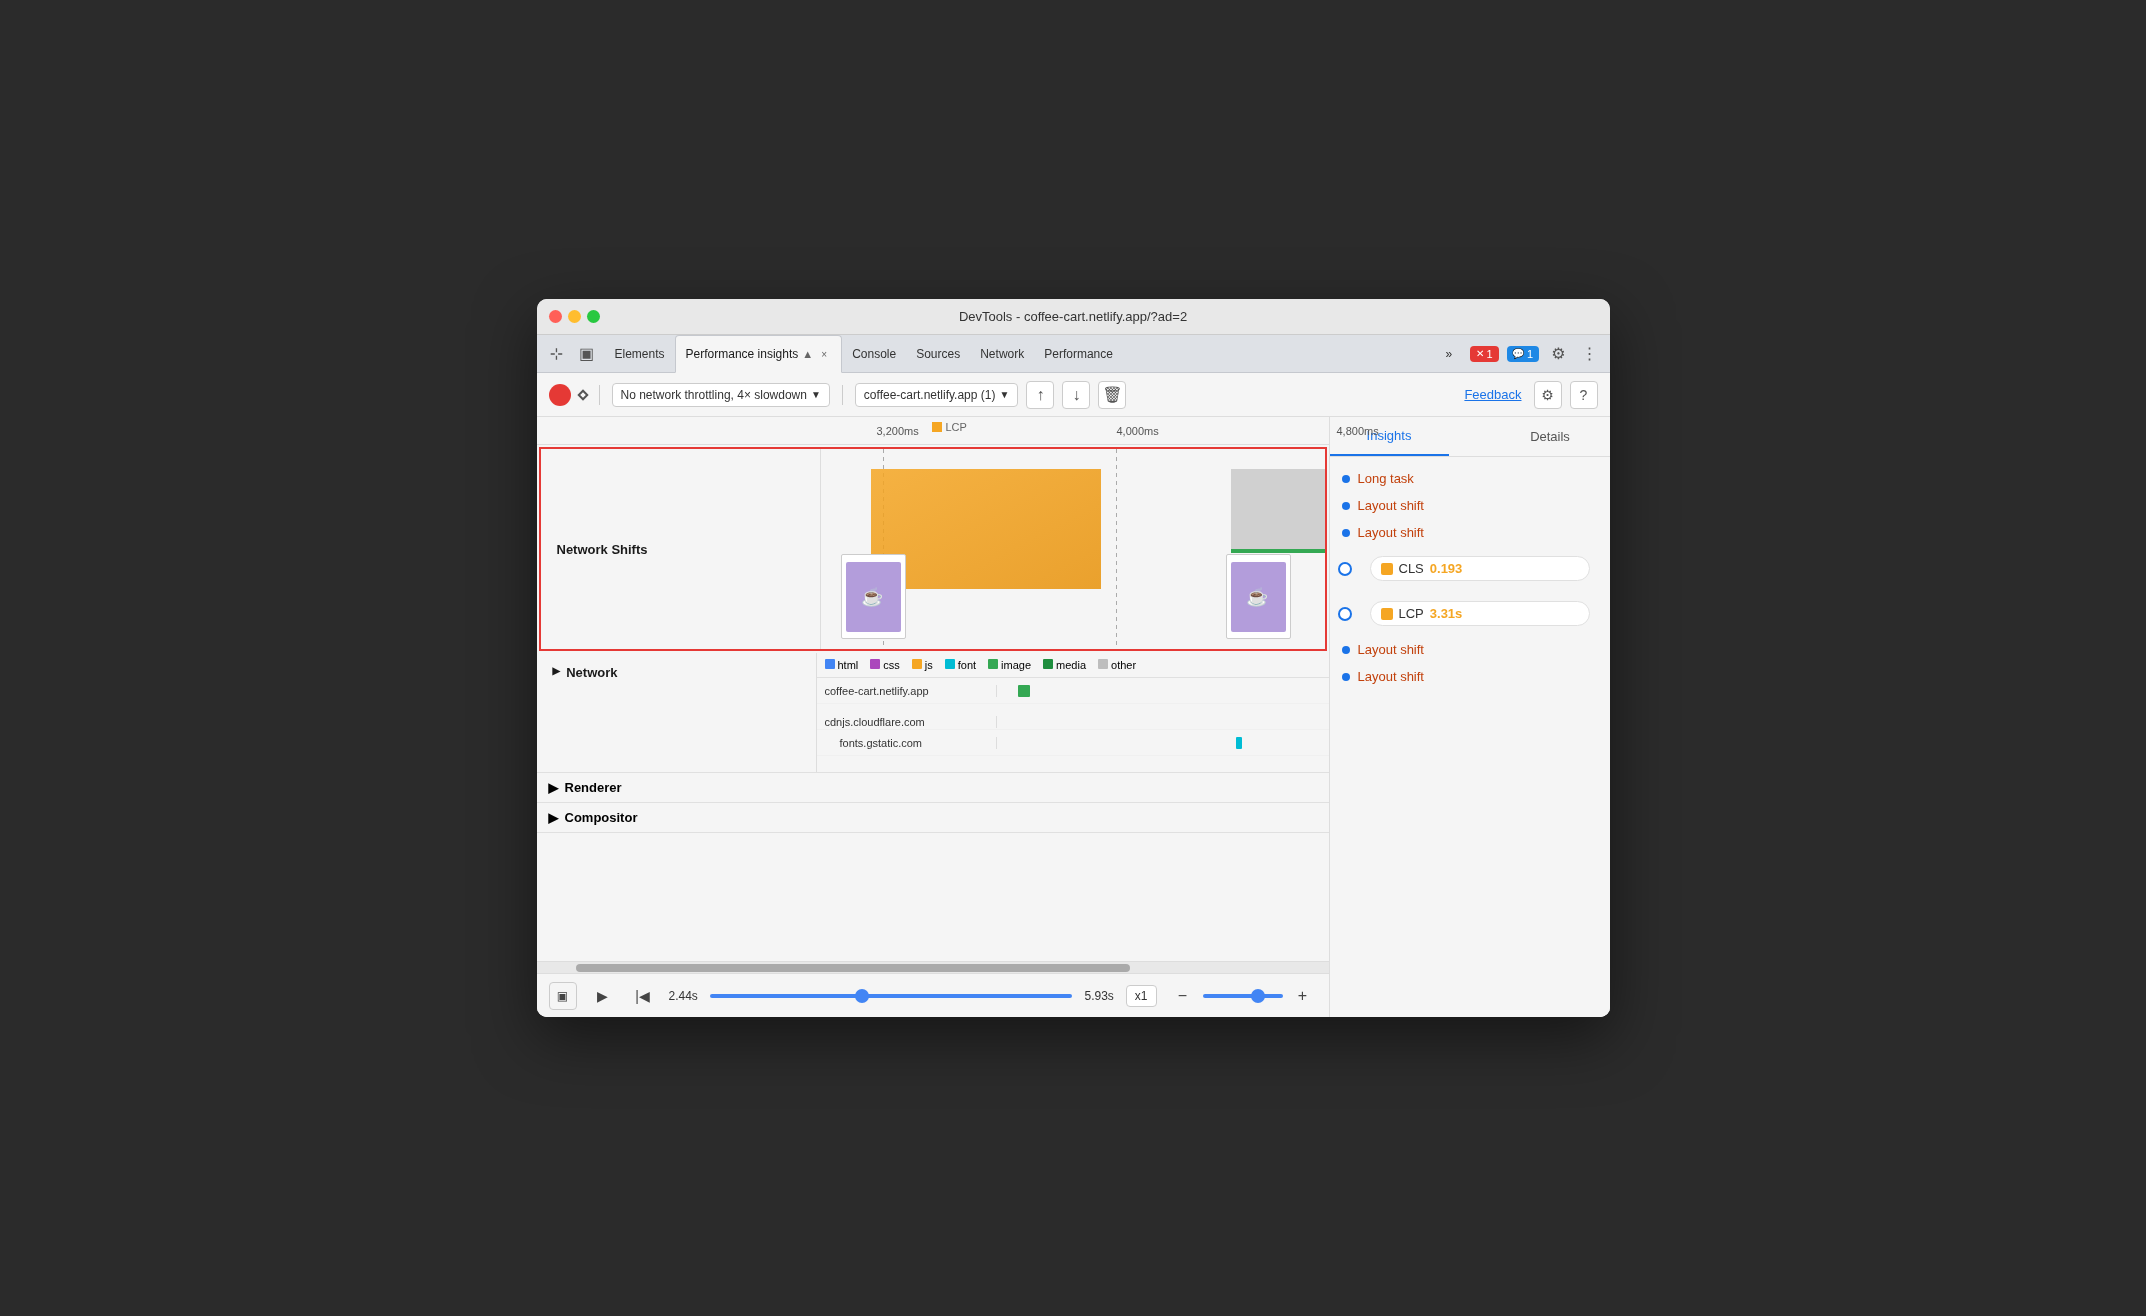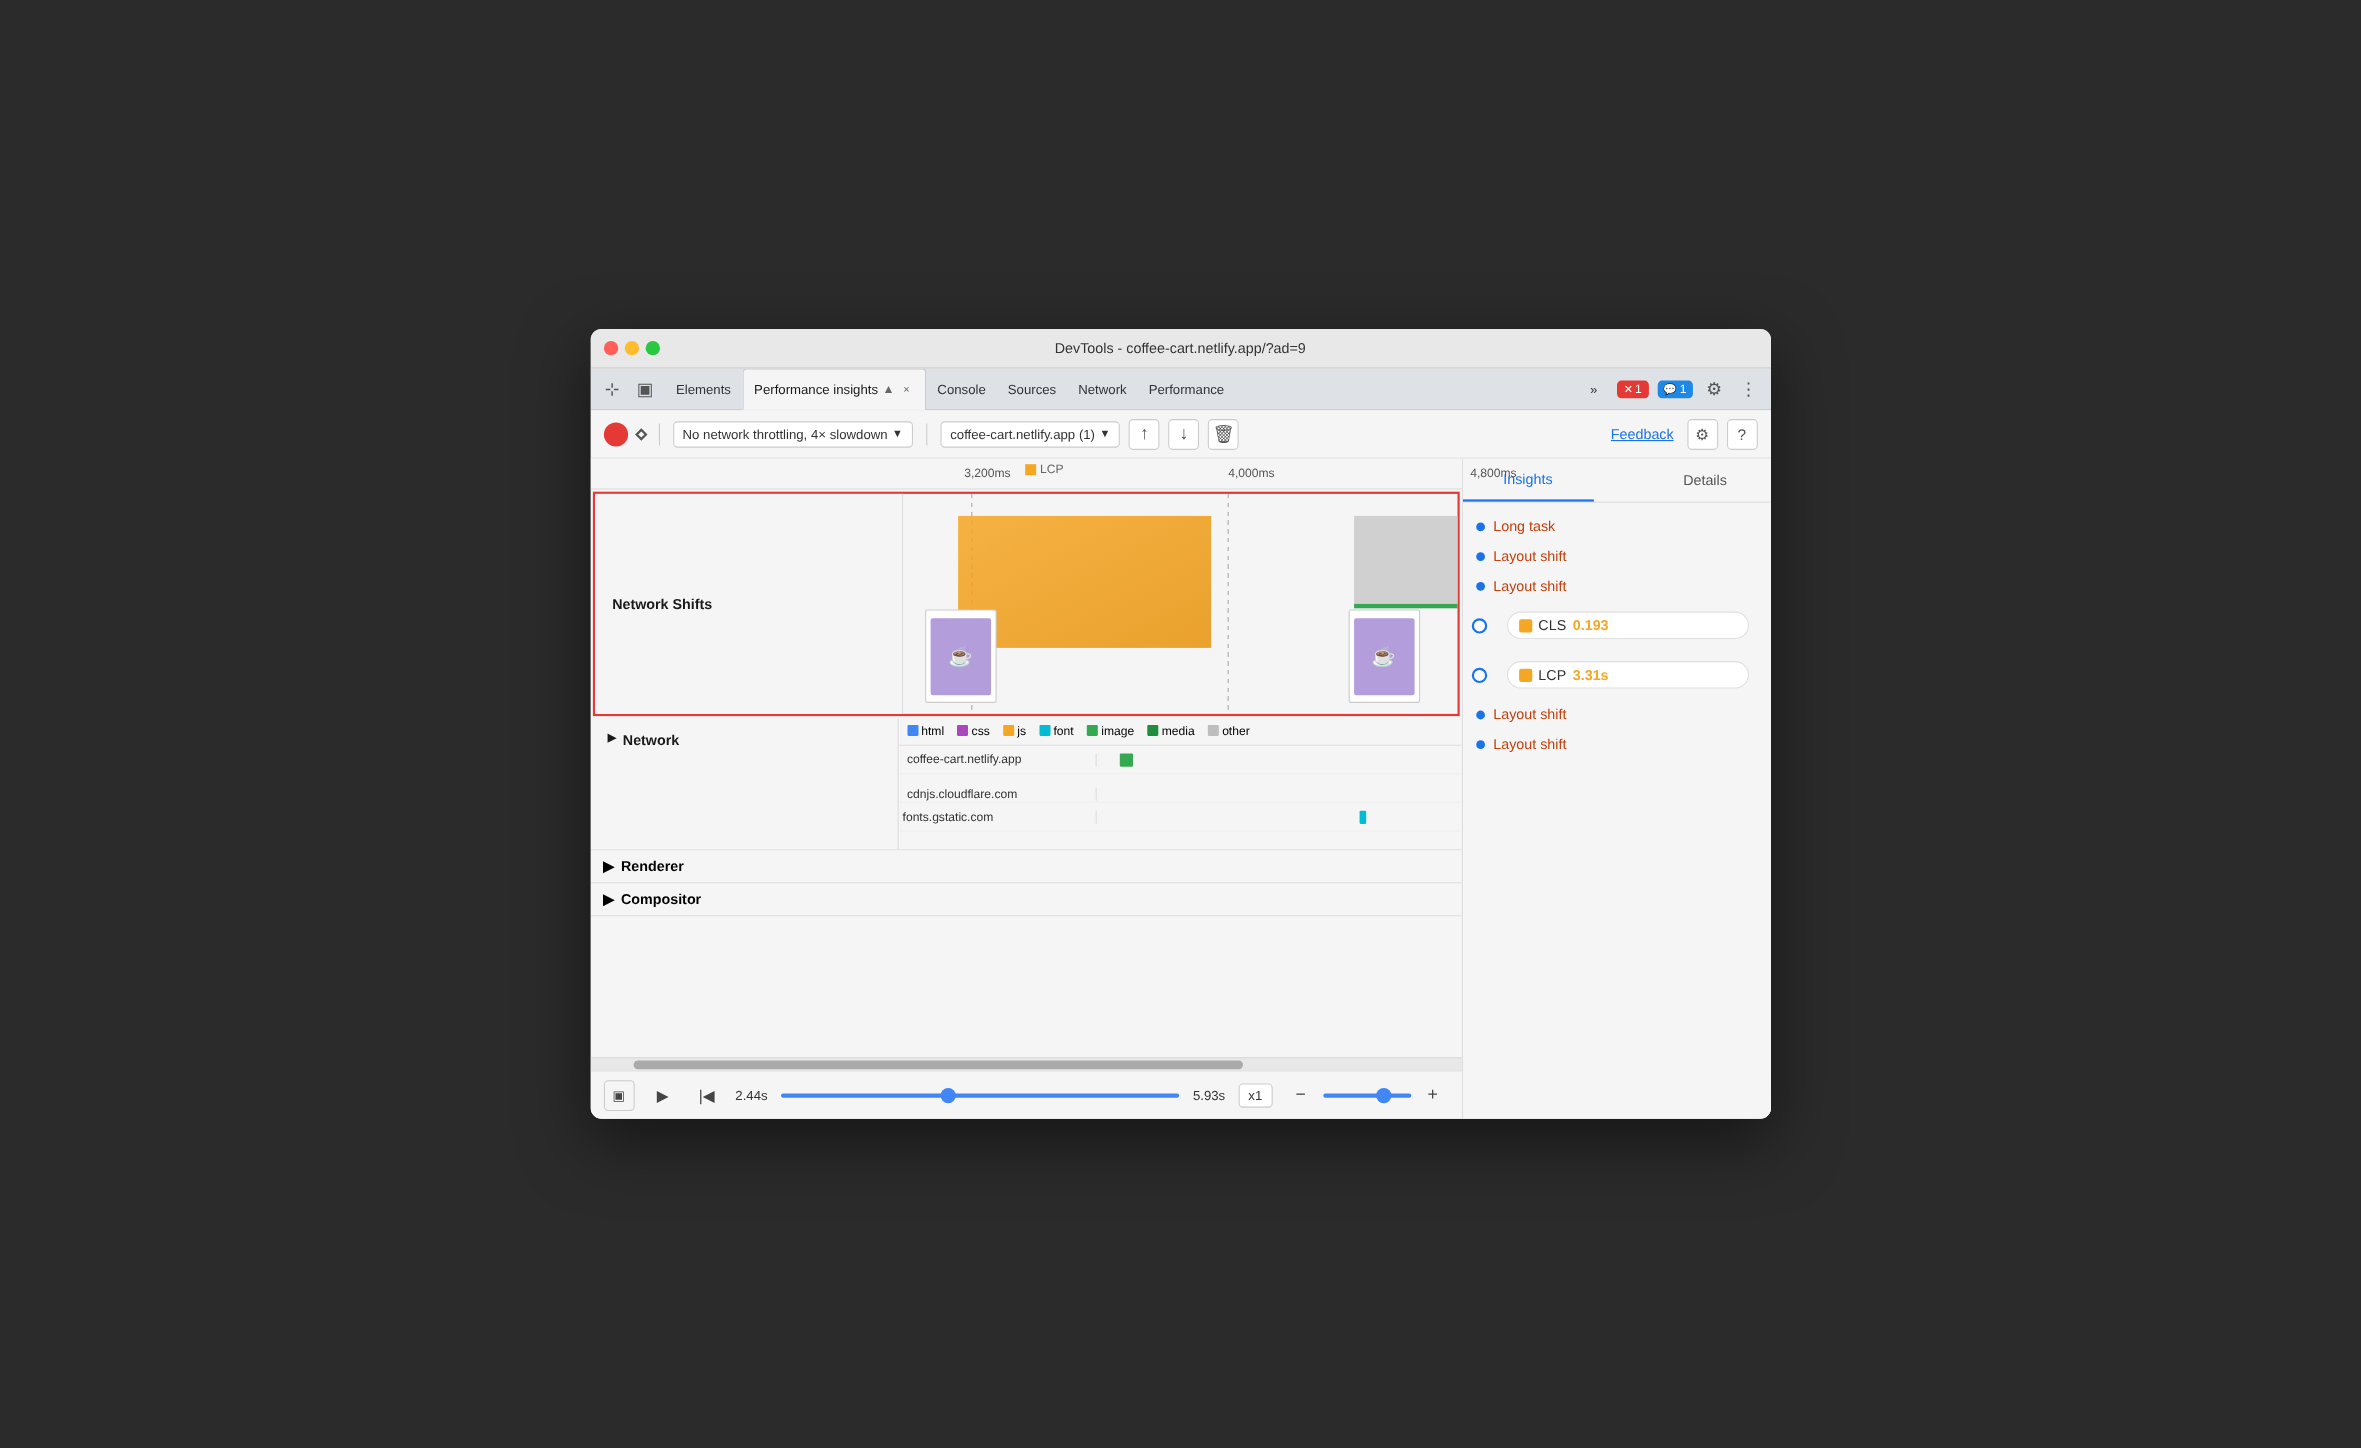--- a/index.html
+++ b/index.html
@@ -556,21 +556,21 @@
 <body>
 
 <div class="window">
 
   <div class="titlebar">
     <div class="traffic-lights">
       <div class="traffic-light tl-red"></div>
       <div class="traffic-light tl-yellow"></div>
       <div class="traffic-light tl-green"></div>
     </div>
-    <span class="titlebar-title">DevTools - coffee-cart.netlify.app/?ad=9</span>
+    <span class="titlebar-title">DevTools - coffee-cart.netlify.app/?ad=2</span>
   </div>
 
   <div class="tabbar">
     <div class="tab-icon">⊹</div>
     <div class="tab-icon">▣</div>
     <div class="tab-item">
       <span>Elements</span>
     </div>
     <div class="tab-item active">
       <span>Performance insights</span>
@@ -709,21 +709,21 @@
                 <div style="width:180px;min-width:180px;font-size:11px;color:#333;padding-left:8px;border-right:1px solid #ddd;">coffee-cart.netlify.app</div>
                 <div style="flex:1;position:relative;height:100%;">
                   <div class="network-bar" style="background:#34a853;left:6.5%;width:3.5%;"></div>
                 </div>
               </div>
               <div class="net-content-row">
                 <div style="width:180px;min-width:180px;font-size:11px;color:#333;padding-left:8px;border-right:1px solid #ddd;margin-top:10px;">cdnjs.cloudflare.com</div>
                 <div style="flex:1;position:relative;height:100%;"></div>
               </div>
               <div class="net-content-row">
-                <div style="width:180px;min-width:180px;font-size:11px;color:#333;padding-left:4px;border-right:1px solid #ddd;">fonts.gstatic.com</div>
+                <div style="width:180px;min-width:180px;font-size:11px;color:#333;padding-left:23px;border-right:1px solid #ddd;">fonts.gstatic.com</div>
                 <div style="flex:1;position:relative;height:100%;">
                   <div class="network-bar" style="background:#00bcd4;left:72%;width:2%;"></div>
                 </div>
               </div>
             </div>
           </div>
         </div>
 
         <div class="collapse-row">
           <span>▶</span>

